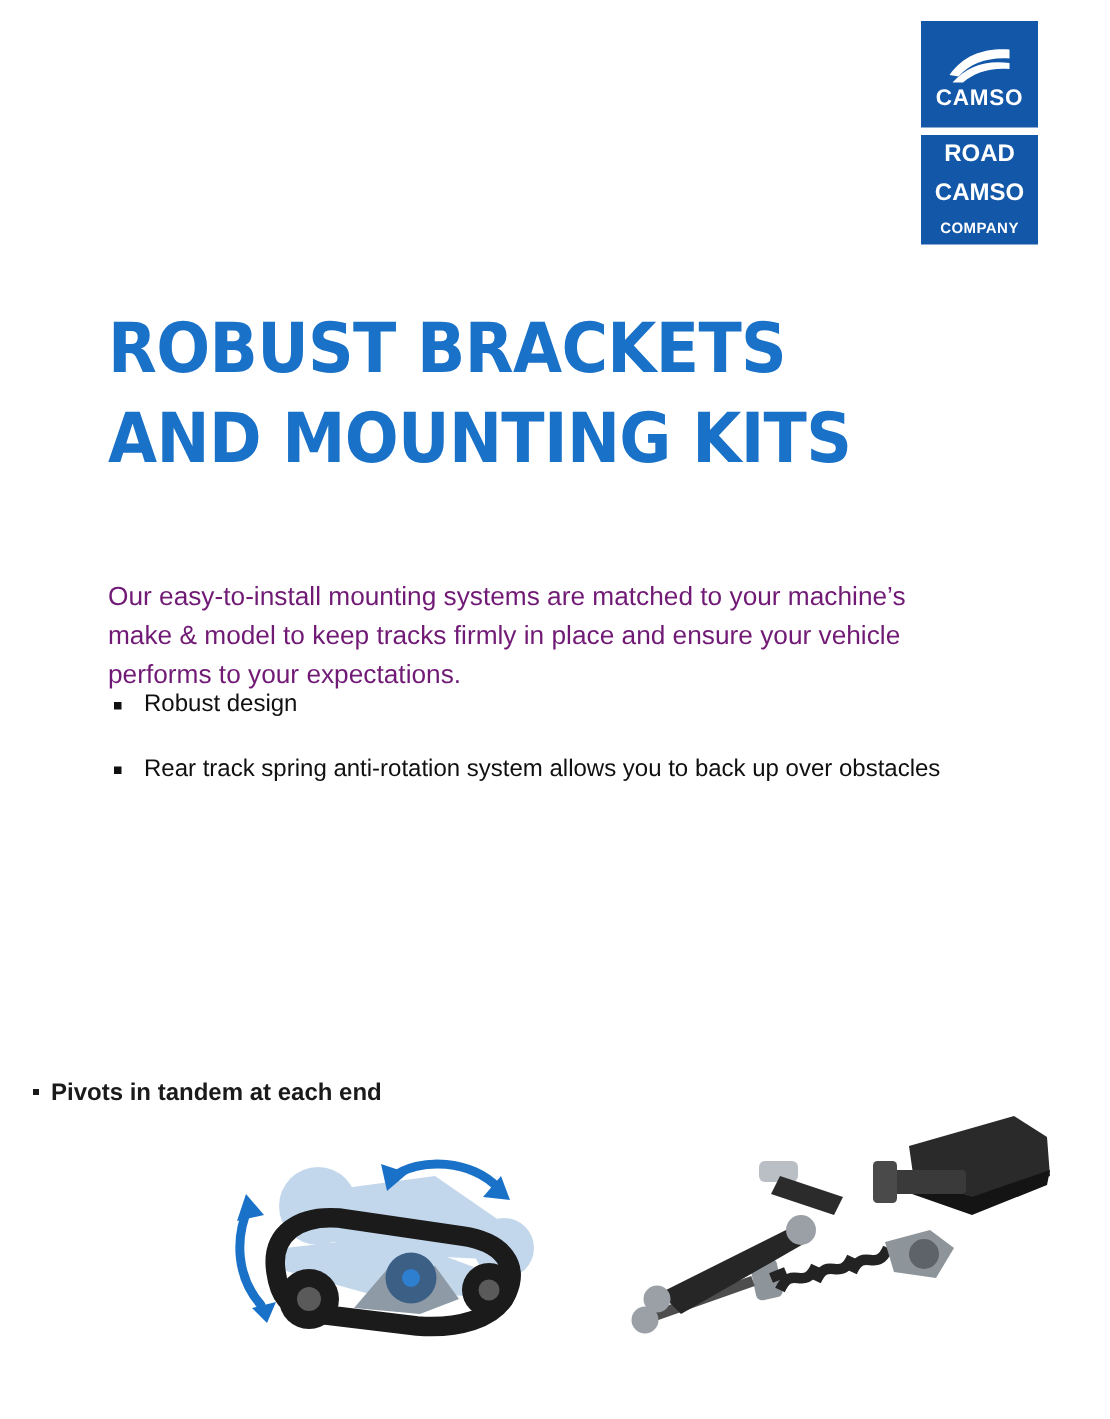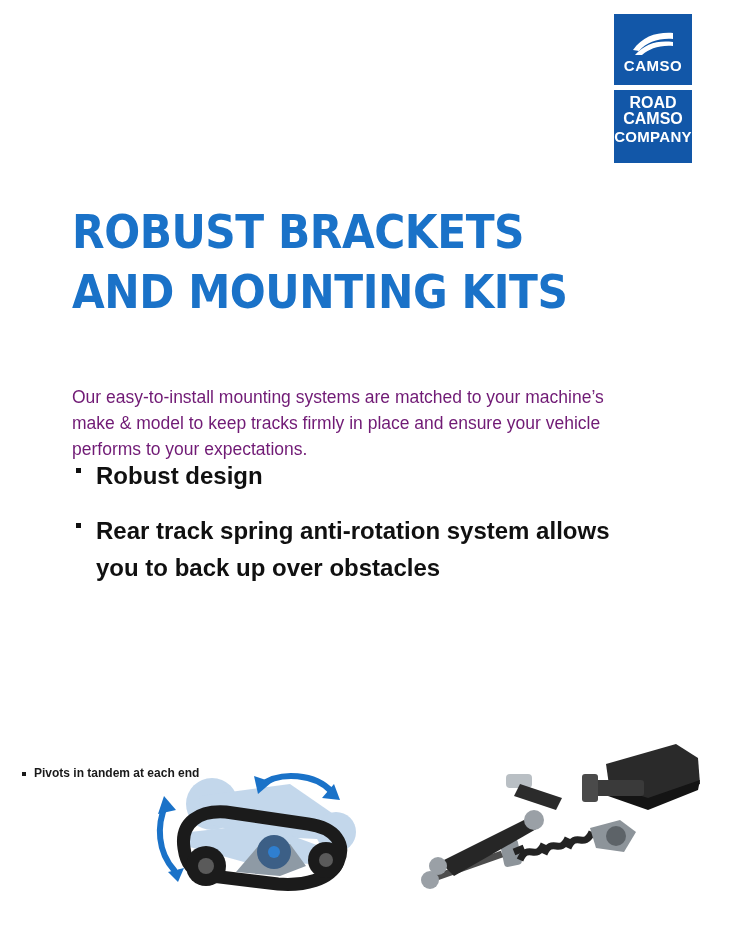--- a/index.html
+++ b/index.html
@@ -48,30 +48,30 @@
   }
   .logo-primary .logo-word {
     font-weight: bold;
     font-size: 15px;
     letter-spacing: 0.5px;
     line-height: 1;
   }
   .logo-secondary {
     height: 73px;
     padding: 5px 0;
-    justify-content: flex-start;
+    justify-content: space-between;
   }
   .logo-secondary .line {
     font-weight: bold;
     font-size: 16px;
     line-height: 1.02;
     letter-spacing: 0px;
   }
   .logo-secondary .line.small {
-    font-size: 15px;
+    font-size: 10px;
     letter-spacing: 0.3px;
     margin-top: 1px;
   }
 
   
   .headline {
     position: absolute;
     top: 172px;
     left: 72px;
     color: #1a72c8;
@@ -103,45 +103,44 @@
     left: 72px;
     width: 580px;
     margin: 0;
     padding: 0;
     list-style: none;
   }
   .bullets li {
     position: relative;
     padding-left: 24px;
     margin-bottom: 19px;
-    font-size: 24px;
-    font-weight: bold;
+    font-size: 16px;
+    font-weight: normal;
     line-height: 1.52;
     color: #101010;
   }
   .bullets li:before {
     content: "";
     position: absolute;
     left: 4px;
     top: 10px;
     width: 5px;
     height: 5px;
     background: #101010;
   }
 
   
   .caption {
     position: absolute;
     top: 720px;
     left: 20px;
-    font-size: 12px;
+    font-size: 16px;
     font-weight: bold;
     color: #1a1a1a;
     padding-left: 14px;
-    margin-top: 46px;
   }
   .caption:before {
     content: "";
     position: absolute;
     left: 2px;
     top: 6px;
     width: 4px;
     height: 4px;
     background: #1a1a1a;
   }

